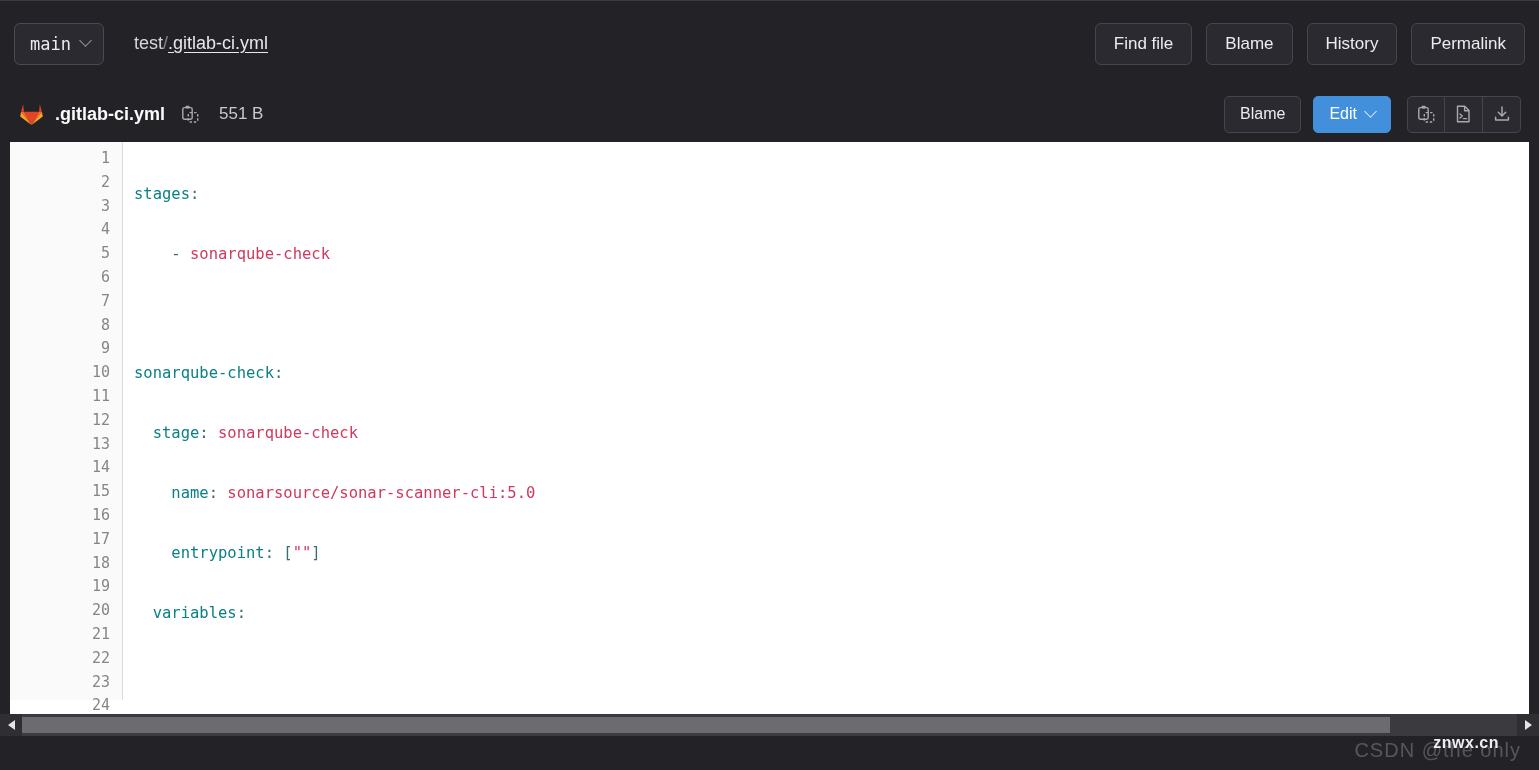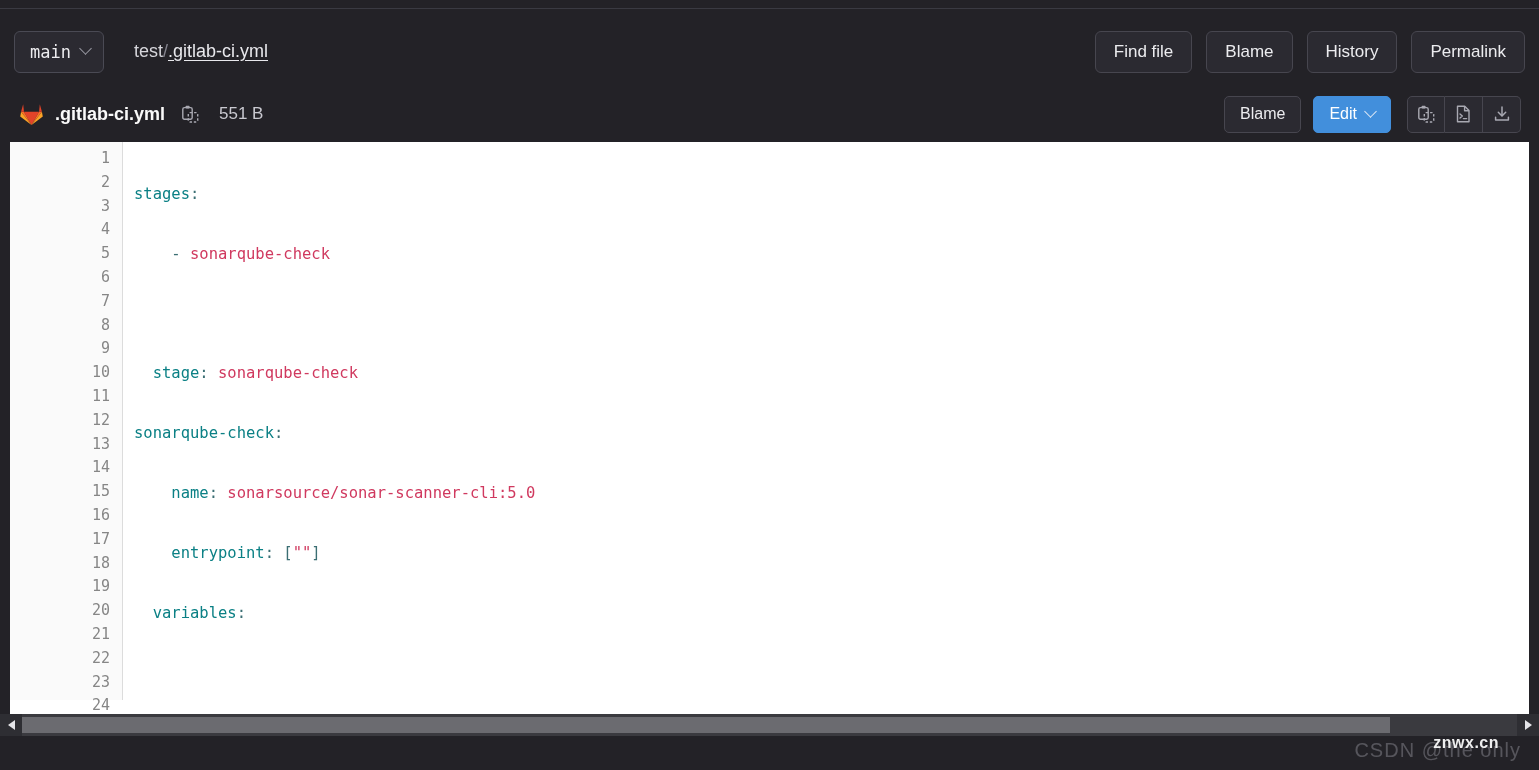--- a/index.html
+++ b/index.html
@@ -23,21 +23,20 @@
   
   .topbar {
     position: absolute;
     left: 0; top: 0;
     width: 1539px; height: 86px;
     background: #232227;
     border-top: 1px solid #3a3a42;
     display: flex;
     align-items: center;
     padding: 0 14px;
-    margin-top: 8px;
   }
 
   .branch-select {
     display: flex;
     align-items: center;
     gap: 10px;
     height: 42px;
     padding: 0 13px 0 15px;
     background: #2b2a31;
     border: 1px solid #4a4a54;
@@ -391,22 +390,22 @@
         <div class="ln">21</div>
         <div class="ln">22</div>
         <div class="ln">23</div>
         <div class="ln">24</div>
       </div>
 
       <div class="code">
         <div class="line"><span class="t-key">stages</span><span class="t-punc">:</span></div>
         <div class="line">    <span class="t-punc">- </span><span class="t-val">sonarqube-check</span></div>
         <div class="line"></div>
+        <div class="line"><span class="t-key">sonarqube-check</span><span class="t-punc">:</span></div>
         <div class="line">  <span class="t-key">stage</span><span class="t-punc">:</span> <span class="t-str">sonarqube-check</span></div>
-        <div class="line"><span class="t-key">sonarqube-check</span><span class="t-punc">:</span></div>
         <div class="line">    <span class="t-key">name</span><span class="t-punc">:</span> <span class="t-str">sonarsource/sonar-scanner-cli:5.0</span></div>
         <div class="line">    <span class="t-key">entrypoint</span><span class="t-punc">:</span> <span class="t-punc">[</span><span class="t-str">""</span><span class="t-punc">]</span></div>
         <div class="line">  <span class="t-key">variables</span><span class="t-punc">:</span></div>
         
         
         
         
         
         
         

